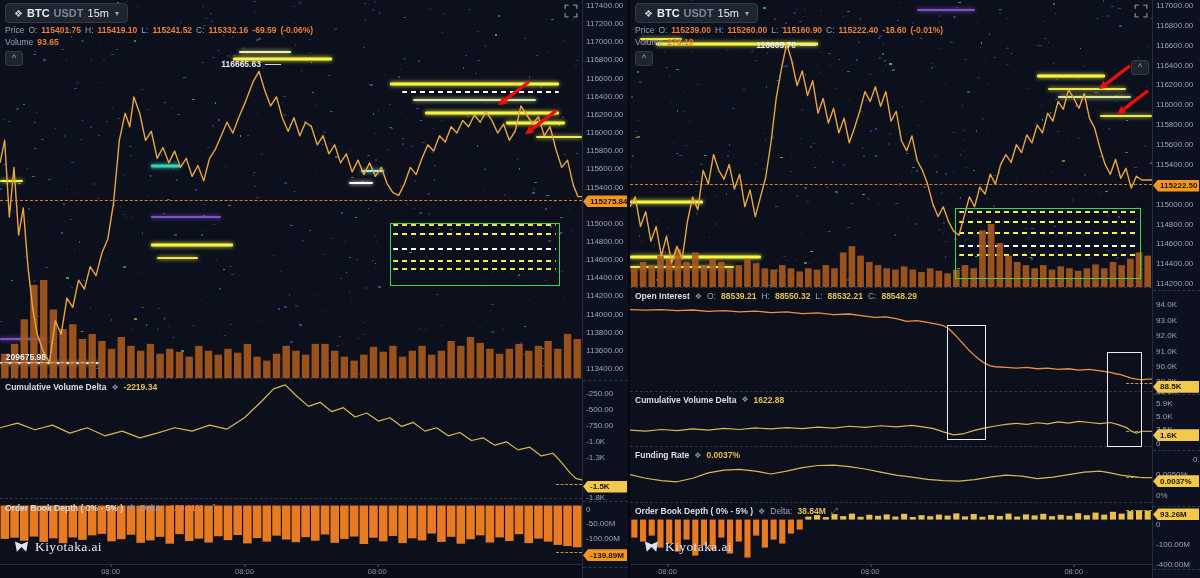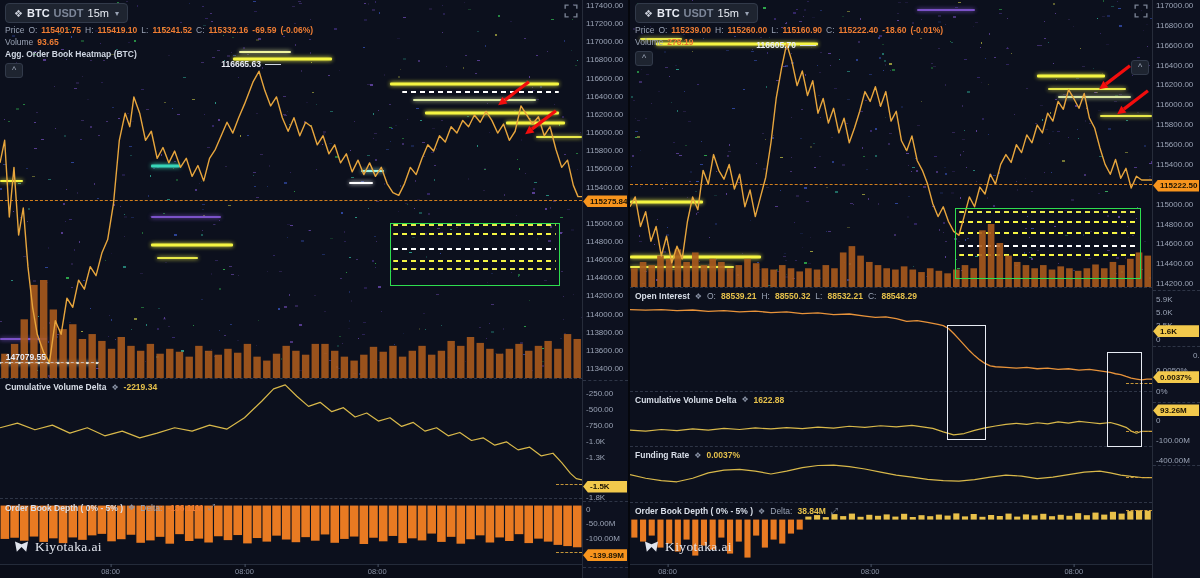--- a/index.html
+++ b/index.html
@@ -697,43 +697,40 @@
               <span class="val">115241.52</span>
             <span>C:</span>
               <span class="val">115332.16</span>
             <span class="val">-69.59</span>
             <span class="val">(-0.06%)</span>
           </div>
           <div class="statrow">
             <span>Volume</span>
             <span class="val">93.65</span>
           </div>
-          <div class="statrow">
-              <span class="wlbl">Agg. Order Book Heatmap (BTC)</span>
-            </div>
           <div class="colbtn"><span>^</span></div>
         </div>
 
         <div class="fsbtn">
           <svg viewBox="0 0 12 12">
               <path d="M1 4V1h3M8 1h3v3M11 8v3H8M4 11H1V8" fill="none" stroke="#8a93a6" stroke-width="1.2"></path>
             </svg>
         </div>
 
         <div class="gbox" style="left:67%;top:59%;width:28.8%;height:16%"></div>
         <svg class="arrow" style="left:85%;top:21%" viewBox="0 0 40 30">
             <line x1="36" y1="3" x2="10.2" y2="22.6"></line>
             <polygon points="3,28 7.5,19 12.9,26.2"></polygon>
           </svg>
         <svg class="arrow" style="left:89.6%;top:28.5%" viewBox="0 0 40 30">
             <line x1="36" y1="3" x2="10.2" y2="22.6"></line>
             <polygon points="3,28 7.5,19 12.9,26.2"></polygon>
           </svg>
         <div class="note dashafter" style="left:38%;top:15.5%">116665.63</div>
-        <div class="note" style="left:1%;top:93%">147079.55</div>
+        <div class="note" style="left:1%;top:93%">209675.98</div>
       </div>
 
       <div class="pane" style="height:120px">
         <svg class="plot" viewBox="0 0 100 100" preserveAspectRatio="none">
             <polyline points="0,40.85 3,36.92 6,42.54 9,38.61 12,45.34 15,40.85 18,47.59 21,43.66 24,49.27 27,45.34 30,40.85 33,43.66 36,38.61 39,41.98 42,32.44 45,18.41 47,8.31 49,4.94 51,14.48 53,22.90 55,19.53 57,27.38 59,24.02 61,31.87 63,28.51 65,35.24 67,32.44 69,39.73 71,36.36 73,43.66 75,40.85 77,47.59 79,44.78 81,51.52 83,49.27 85,55.44 87,52.64 89,59.37 91,57.13 93,64.42 95,62.18 96.5,70.03 98,79.01 99,83.50 100,84.51" fill="none" stroke="#d8b84a" stroke-width="1.2" vector-effect="non-scaling-stroke" stroke-linejoin="round"></polyline>
           </svg>
         <div class="ph2">
           <span class="t">Cumulative Volume Delta</span>
           <span class="dmnd">❖</span>
           <span class="val">-2219.34</span>
@@ -1628,20 +1625,30 @@
           <span class="atick" style="top: 42.8%;">115800.00</span>
           <span class="atick" style="top: 49.7%;">115600.00</span>
           <span class="atick" style="top: 56.5%;">115400.00</span>
           <span class="atick" style="top: 70.2%;">115000.00</span>
           <span class="atick" style="top: 77.1%;">114800.00</span>
           <span class="atick" style="top: 83.9%;">114600.00</span>
           <span class="atick" style="top: 90.8%;">114400.00</span>
           <span class="atick" style="top: 97.6%;">114200.00</span>
           <span class="atag" style="top: 64%; background: rgb(247, 148, 29);">115222.50</span>
         </div>
+      <div class="axis" style="height:103px">
+          <span class="atick" style="top: 13%;">94.0K</span>
+          <span class="atick" style="top: 28%;">93.0K</span>
+          <span class="atick" style="top: 43%;">92.0K</span>
+          <span class="atick" style="top: 58%;">91.0K</span>
+          <span class="atick" style="top: 73%;">90.0K</span>
+          <span class="atick" style="top: 87%;">89.0K</span>
+          <span class="atick" style="top: 97%;">88.0K</span>
+          <span class="atag" style="top: 93%; background: rgb(242, 201, 76);">88.5K</span>
+        </div>
       <div class="axis" style="height:55px">
           <span class="atick" style="top: 14%;">5.9K</span>
           <span class="atick" style="top: 38%;">5.0K</span>
           <span class="atick" style="top: 62%;">2.5K</span>
           <span class="atick" style="top: 88%;">0</span>
           <span class="atag" style="top: 73%; background: rgb(242, 201, 76);">1.6K</span>
         </div>
       <div class="axis" style="height:55px">
           <span class="atick" style="top: 15%; margin-left: 37px;">0.0100%</span>
           <span class="atick" style="top: 42%;">0.0050%</span>

